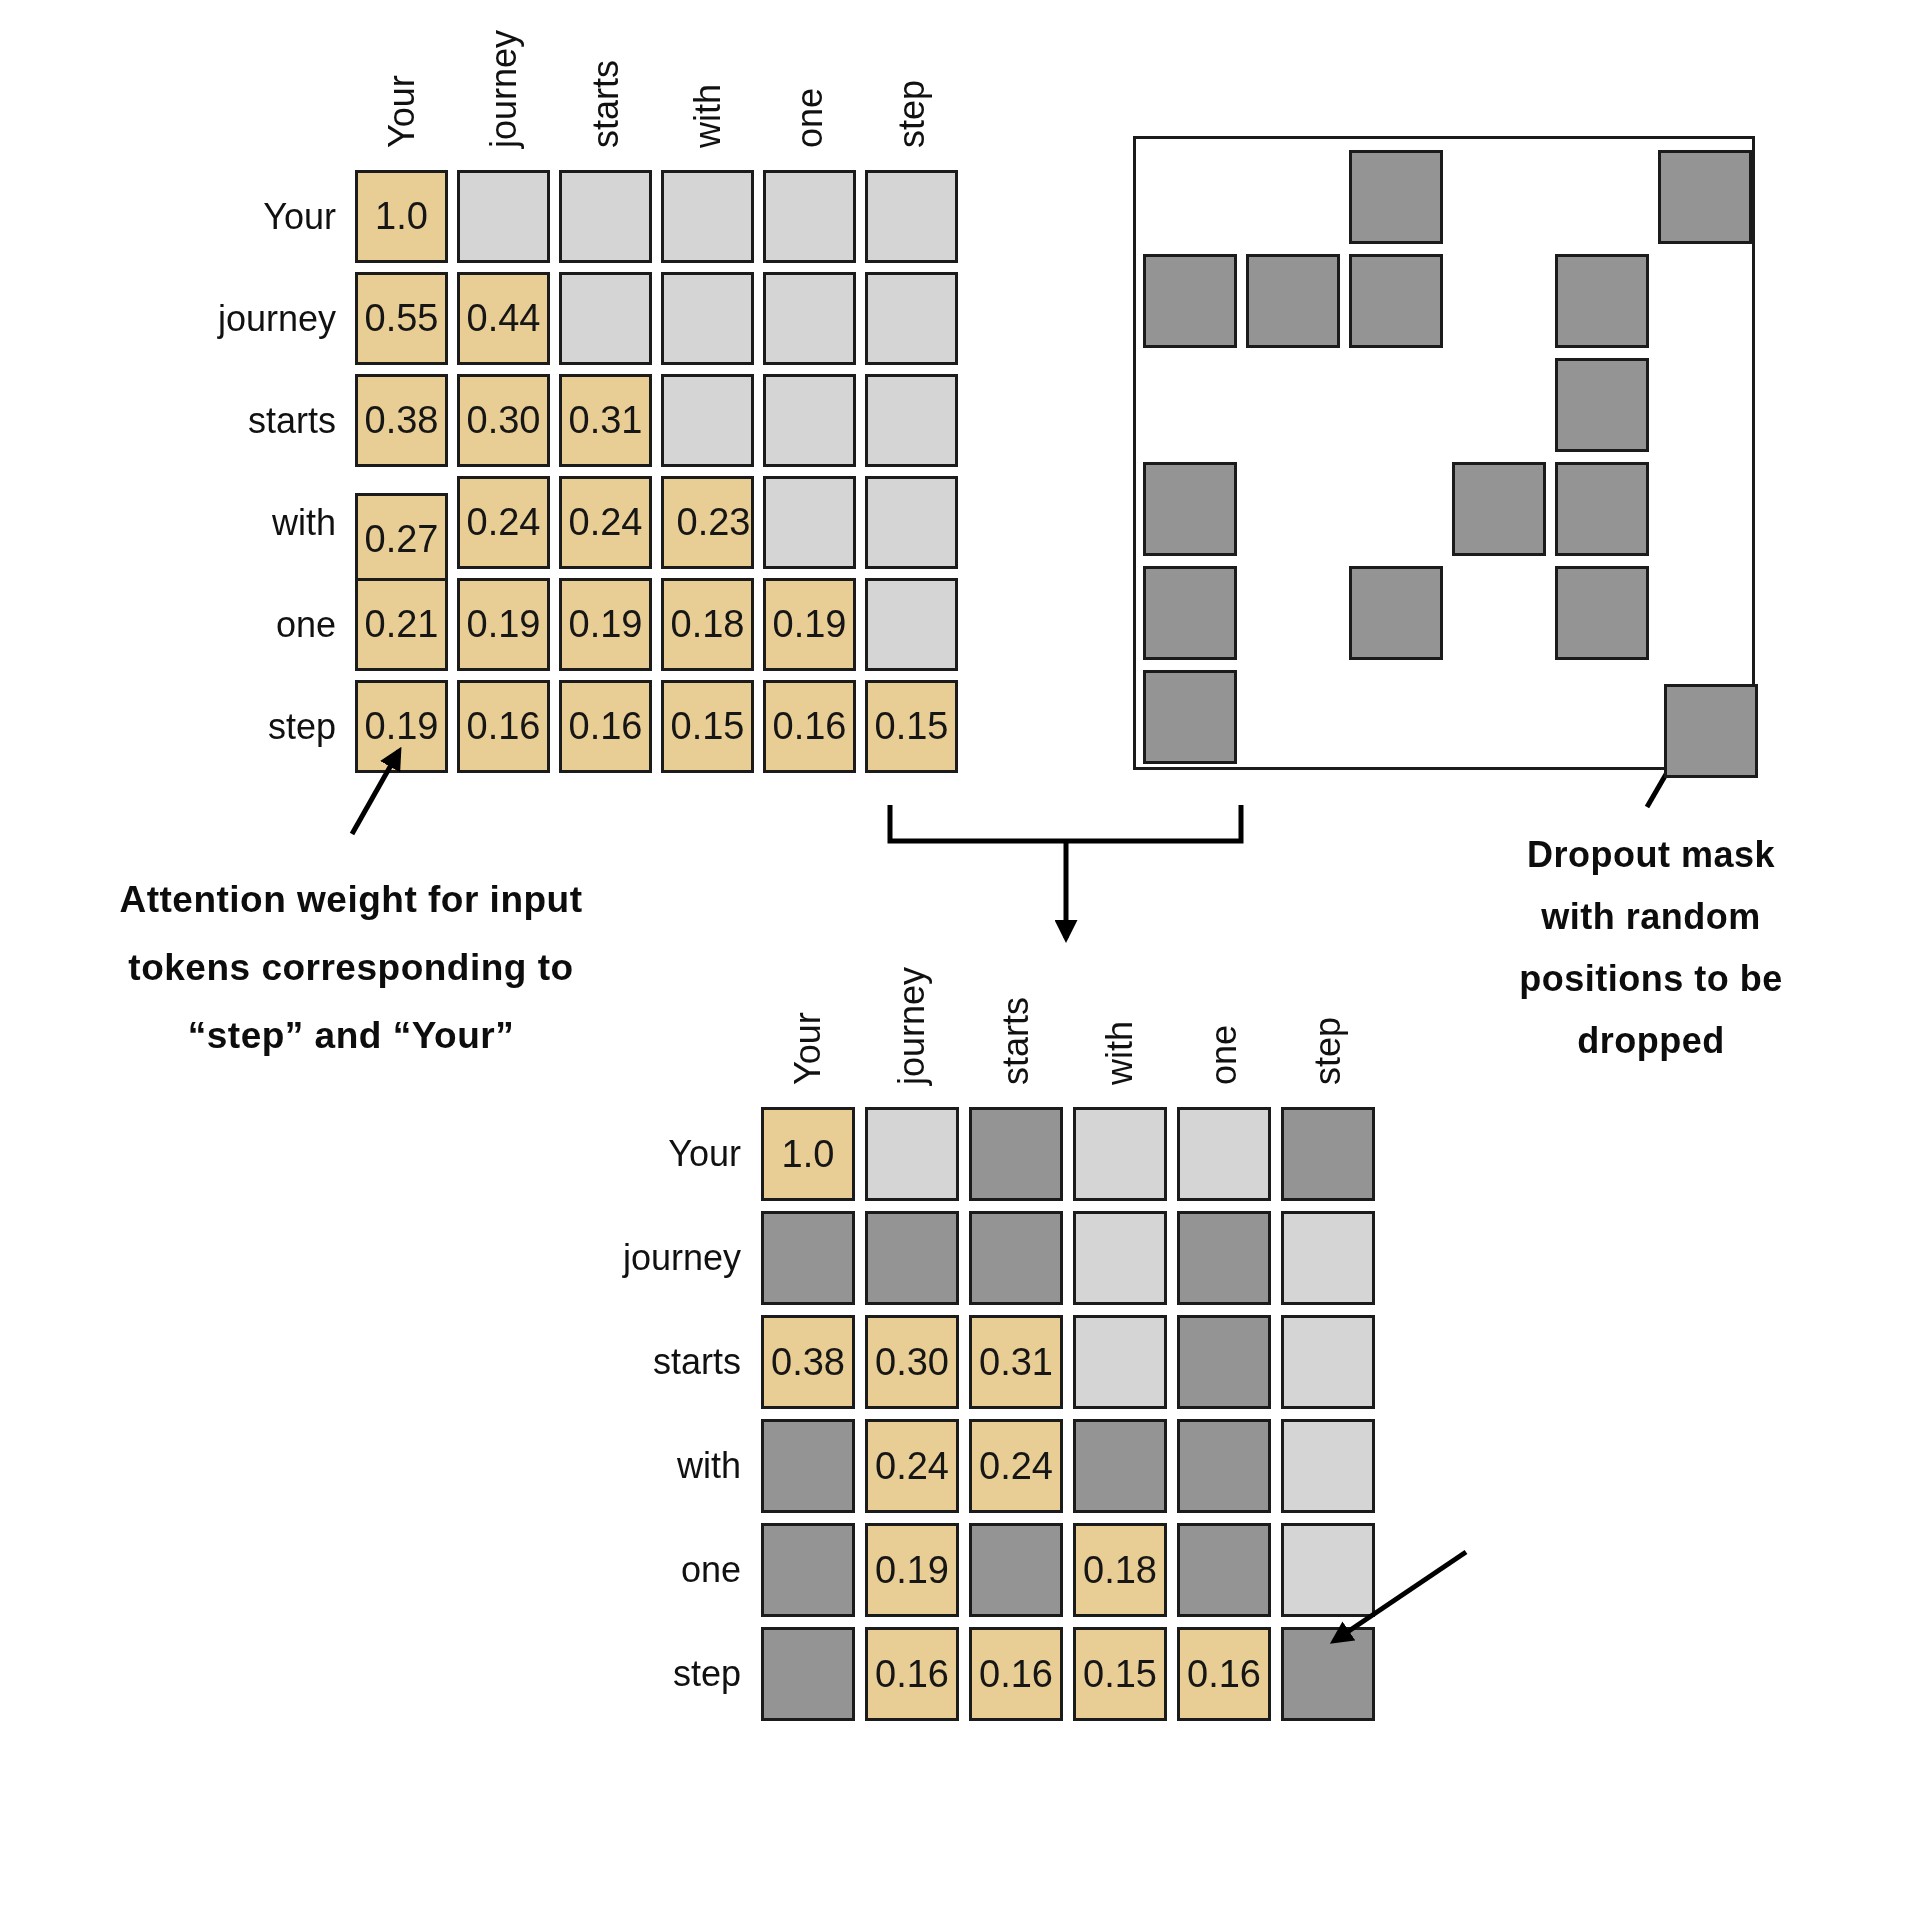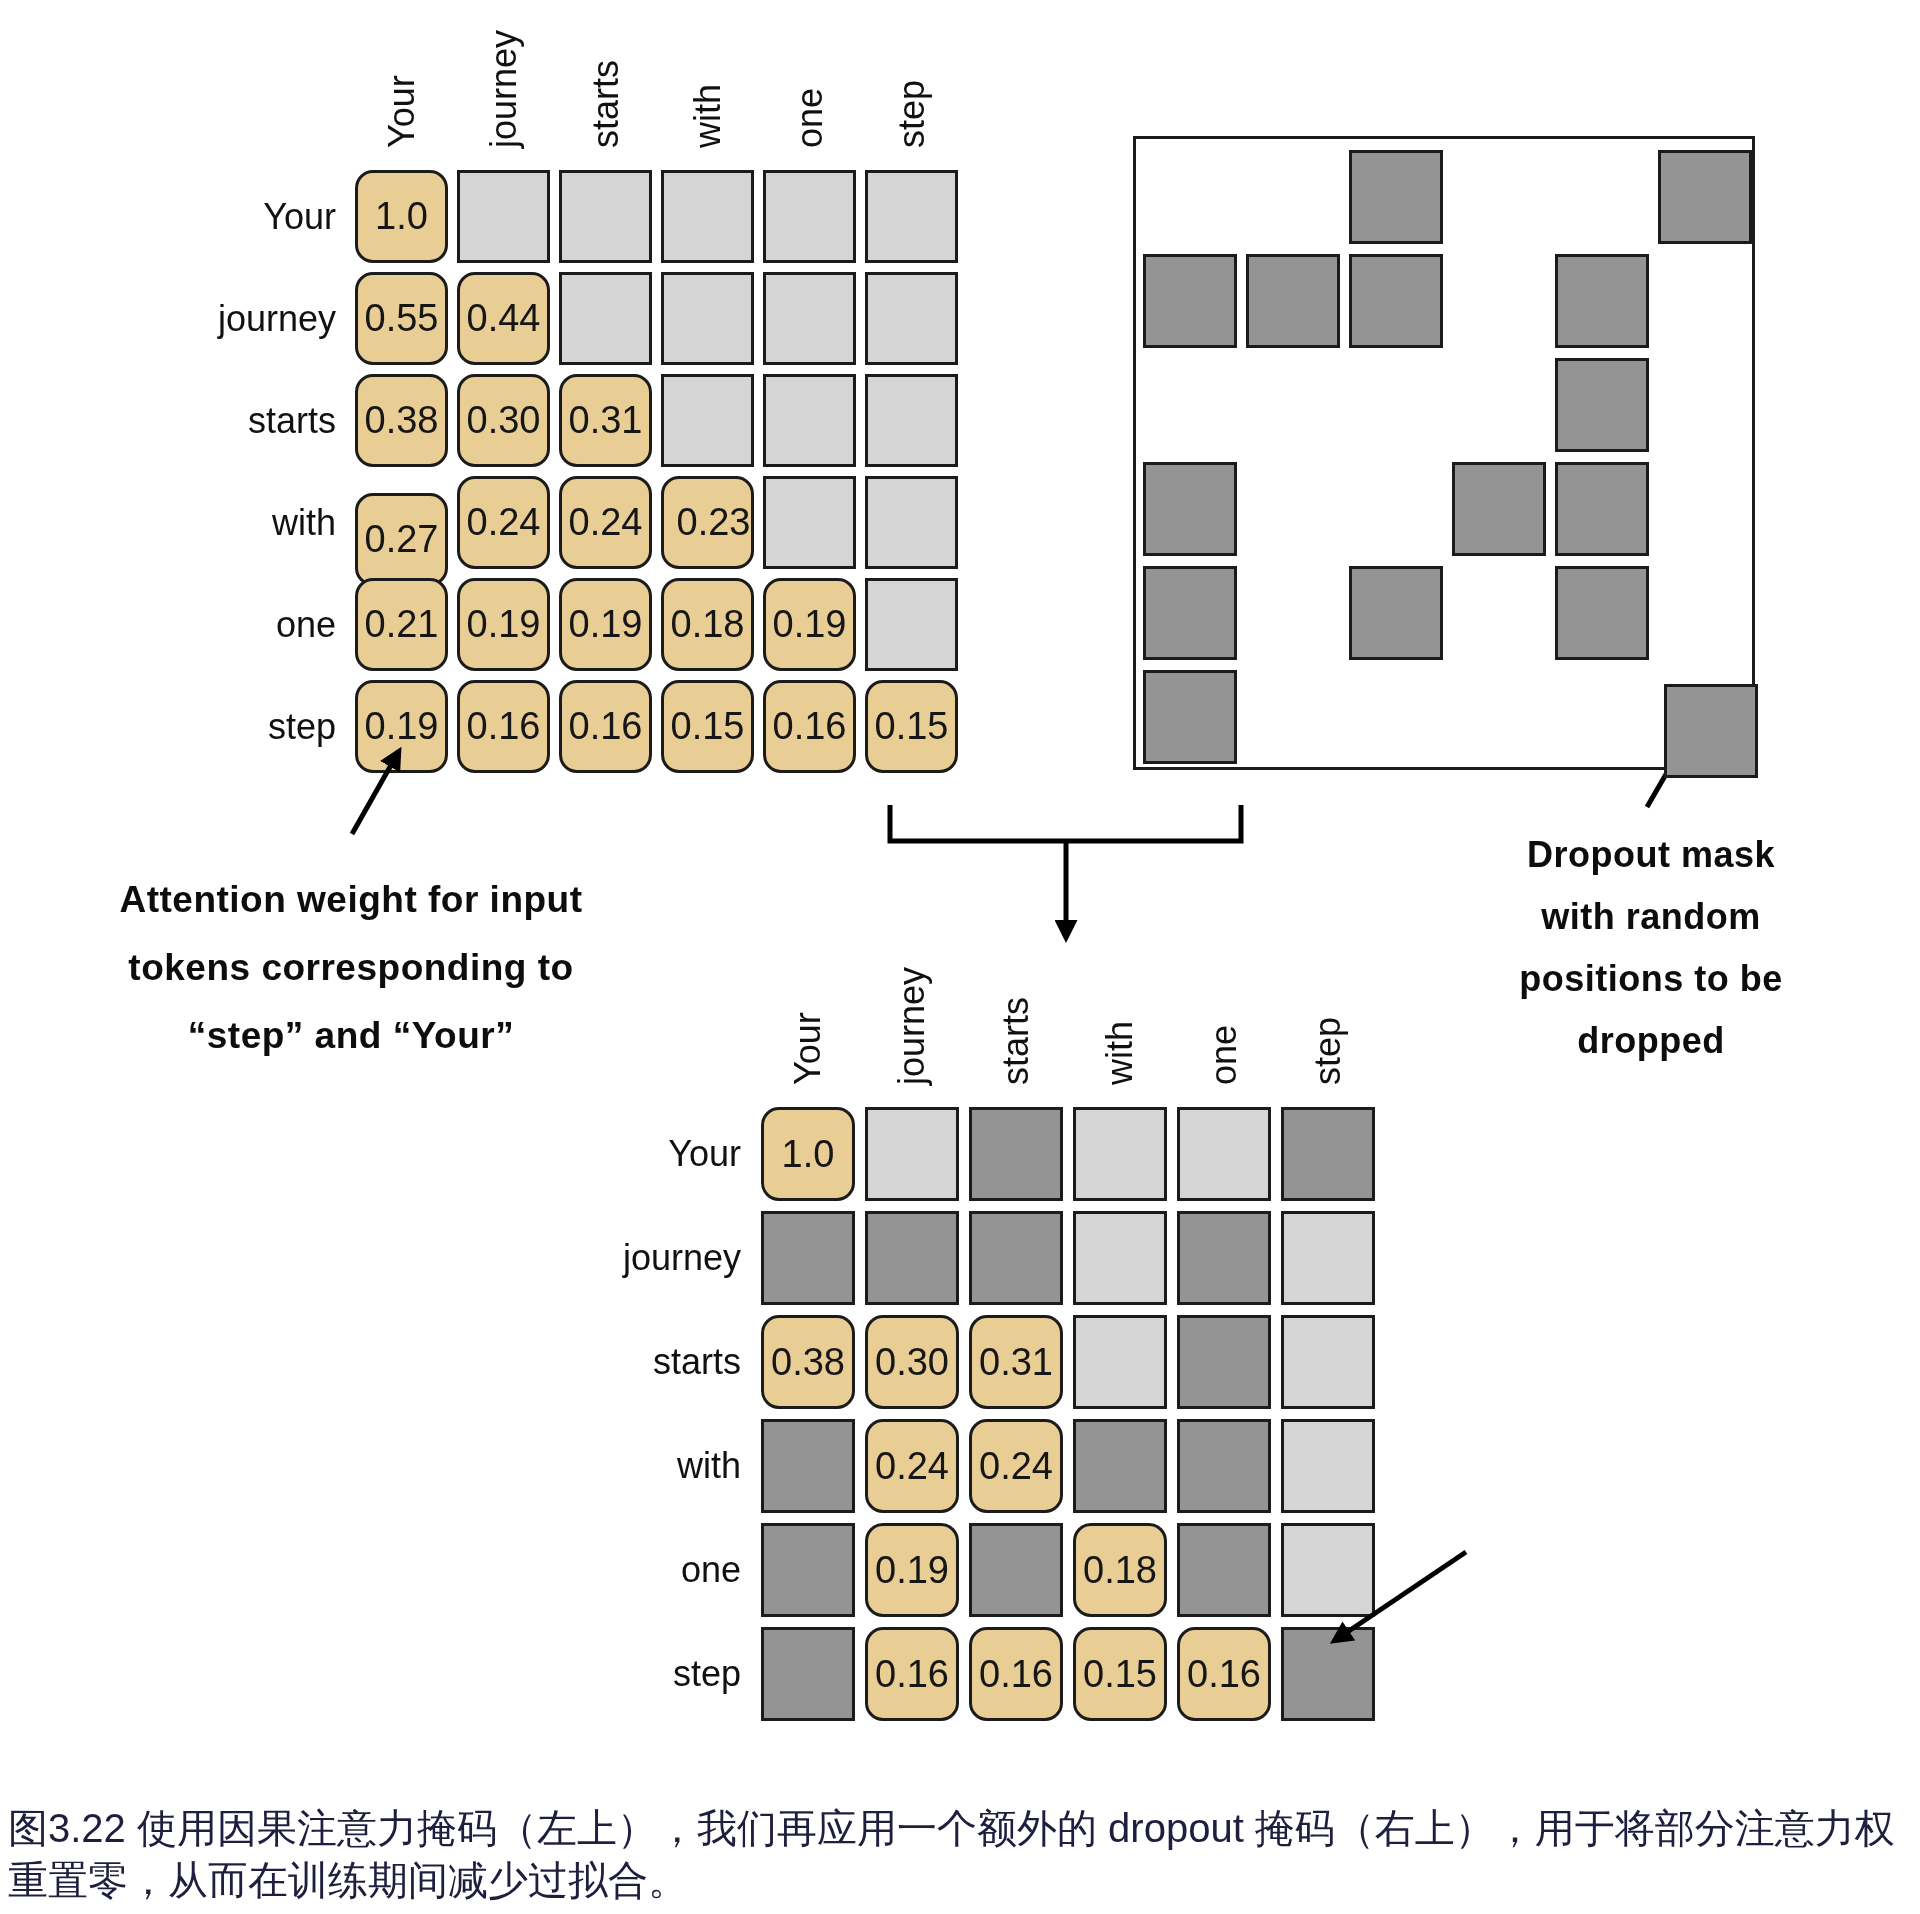--- a/index.html
+++ b/index.html
@@ -20,21 +20,21 @@
   .cell {
     position: absolute;
     box-sizing: border-box;
     border: 3px solid var(--line);
     display: flex;
     align-items: center;
     justify-content: center;
     font-size: 38px;
     color: #161616;
   }
-  .cell-value   { background: var(--tan); border-radius: 18px; }
+  .cell-value   { background: var(--tan); }
   .cell-masked  { background: var(--light); }
   .cell-dropped { background: var(--dark); }
   .row-label {
     position: absolute;
     width: 220px;
     height: 40px;
     line-height: 40px;
     text-align: right;
     font-size: 36px;
     white-space: nowrap;
@@ -225,22 +225,20 @@
   <div class="note" id="note-left">Attention weight for input
 tokens corresponding to
 “step” and “Your”</div>
 
   <div class="note" id="note-dropout">Dropout mask
 with random
 positions to be
 dropped</div>
 
 
-  <div class="caption">图3.22 使用因果注意力掩码（左上），我们再应用一个额外的 dropout 掩码（右上），用于将部分注意力权
-重置零，从而在训练期间减少过拟合。</div>
 
 <div class="mask-square" style="left: 1349px; top: 150px;"></div>
     <div class="mask-square" style="left: 1658px; top: 150px;"></div>
     <div class="mask-square" style="left: 1143px; top: 254px;"></div>
     <div class="mask-square" style="left: 1246px; top: 254px;"></div>
     <div class="mask-square" style="left: 1349px; top: 254px;"></div>
     <div class="mask-square" style="left: 1555px; top: 254px;"></div>
     <div class="mask-square" style="left: 1555px; top: 358px;"></div>
     <div class="mask-square" style="left: 1143px; top: 462px;"></div>
     <div class="mask-square" style="left: 1452px; top: 462px;"></div>

